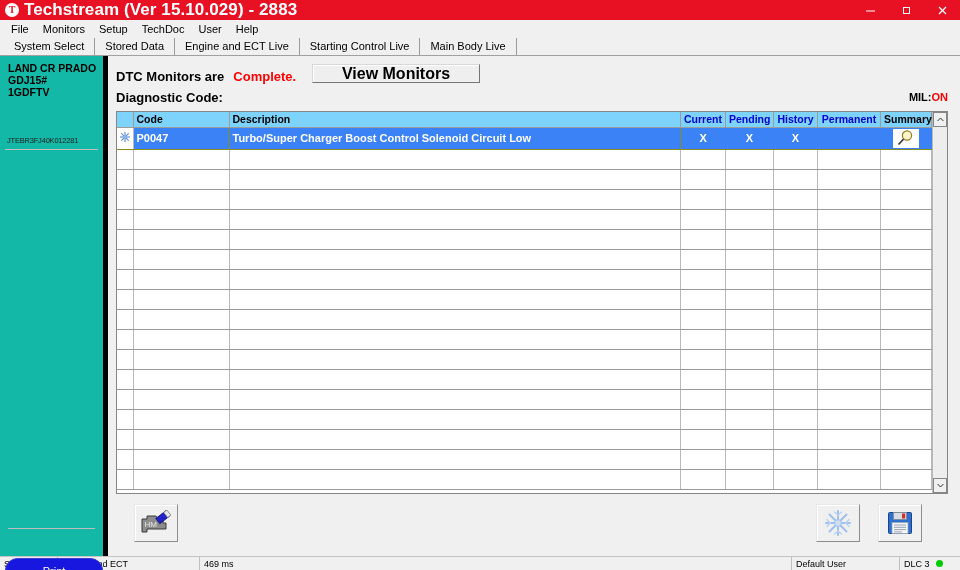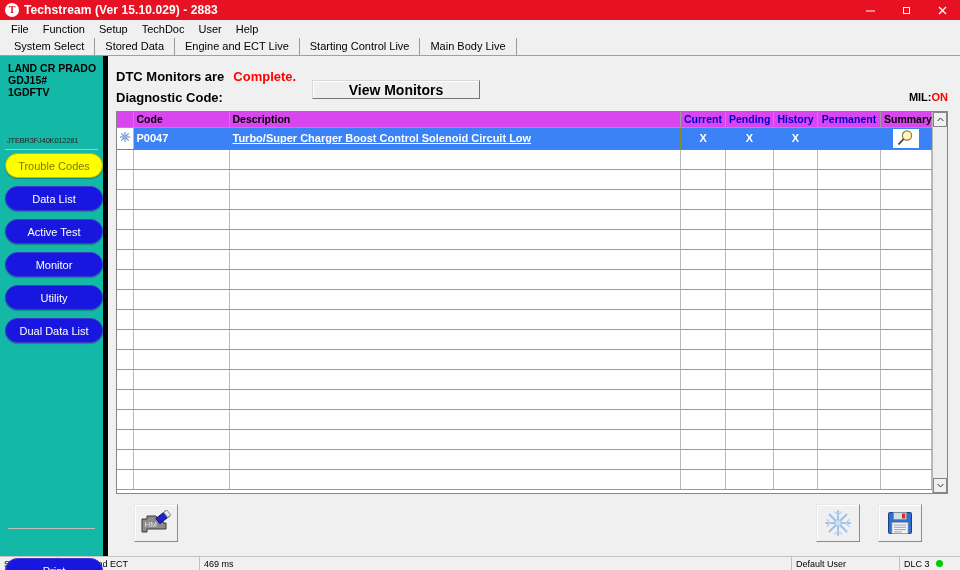--- a/index.html
+++ b/index.html
@@ -35,21 +35,21 @@
     color: #e81123;
     font-size: 10px;
     line-height: 14px;
     text-align: center;
     font-weight: bold;
     font-family: "Liberation Serif", serif;
     flex: 0 0 14px;
   }
   .tb-title {
     color: #ffffff;
-    font-size: 12px;
+    font-size: 17px;
     font-weight: bold;
     letter-spacing: 0.1px;
     white-space: nowrap;
   }
   .tb-buttons {
     position: absolute;
     right: 0; top: 0;
     height: 20px;
     display: flex;
   }
@@ -200,26 +200,25 @@
     color: #000;
   }
   .view-monitors {
     position: absolute;
     left: 204px; top: 8px;
     width: 168px; height: 19px;
     background: #efefef;
     border: 1px solid #767676;
     border-top-color: #d8d8d8;
     border-left-color: #d8d8d8;
-    font-size: 14px;
+    font-size: 16px;
     font-weight: bold;
     color: #000;
     display: flex; align-items: center; justify-content: center;
     box-shadow: inset 1px 1px 0 #fff;
-    margin-top: 16px;
   }
   .mil {
     position: absolute;
     right: 12px; top: 35px;
     font-size: 11px;
     font-weight: bold;
     color: #000;
     white-space: nowrap;
   }
   .mil .on { color: #ff0000; }
@@ -239,21 +238,21 @@
     overflow: hidden;
     position: relative;
   }
   table.dtc {
     width: 100%;
     border-collapse: collapse;
     table-layout: fixed;
     font-size: 11px;
   }
   table.dtc th {
-    background: #d946ef;
+    background: #7dd3fc;
     border-right: 1px solid #9c9c9c;
     border-bottom: 1px solid #9c9c9c;
     height: 15px;
     font-weight: bold;
     font-size: 10.5px;
     color: #0000cc;
     padding: 0 3px;
     text-align: center;
     white-space: nowrap;
   }
@@ -276,21 +275,20 @@
     height: 22px;
   }
   tr.dtc-row td.icoc { background: #ffffff; text-align: center; padding: 0; }
   tr.dtc-row td.codec {
     border-right: 1px solid #8a8a22;
     border-top: 1px solid #8a8a22;
   }
   tr.dtc-row td.desc {
     border: 1px solid #8a8a22;
     border-left: none;
-    text-decoration: underline;
   }
   tr.dtc-row td.mark { text-align: center; border-right: none; }
   tr.dtc-row td.sum  { text-align: center; border-right: none; padding: 0; }
   .mag {
     display: inline-block;
     width: 26px; height: 19px;
     background: #ffffff;
     position: relative;
     vertical-align: middle;
   }
@@ -390,21 +388,21 @@
         <svg width="11" height="11" viewBox="0 0 11 11">
             <line x1="2" y1="2" x2="9" y2="9" stroke="#fff" stroke-width="1.2"></line>
             <line x1="9" y1="2" x2="2" y2="9" stroke="#fff" stroke-width="1.2"></line>
           </svg>
       </div>
     </div>
   </div>
 
   <div class="menubar">
     <div class="menu-item">File</div>
-    <div class="menu-item">Function</div>
+    <div class="menu-item">Monitors</div>
     <div class="menu-item">Setup</div>
     <div class="menu-item">TechDoc</div>
     <div class="menu-item">User</div>
     <div class="menu-item">Help</div>
   </div>
 
   <div class="tabbar">
     <div class="tab">System Select</div>
     <div class="tab">Stored Data</div>
     <div class="tab active">Engine and ECT Live</div>
@@ -415,28 +413,20 @@
   <div class="body">
 
     <div class="sidebar">
       <div class="veh-info">
         <div>LAND CR PRADO</div>
         <div>GDJ15#</div>
         <div>1GDFTV</div>
       </div>
       <div class="vin">JTEBR3FJ40K012281</div>
 
-      <div class="nav-btns">
-        <div class="navbtn selected">Trouble Codes</div>
-        <div class="navbtn">Data List</div>
-        <div class="navbtn">Active Test</div>
-        <div class="navbtn">Monitor</div>
-        <div class="navbtn">Utility</div>
-        <div class="navbtn">Dual Data List</div>
-      </div>
 
       <div class="sep-line"></div>
 
       <div class="bottom-btns">
         <div class="navbtn">Print</div>
 
       </div>
     </div>
 
     <div class="main">

